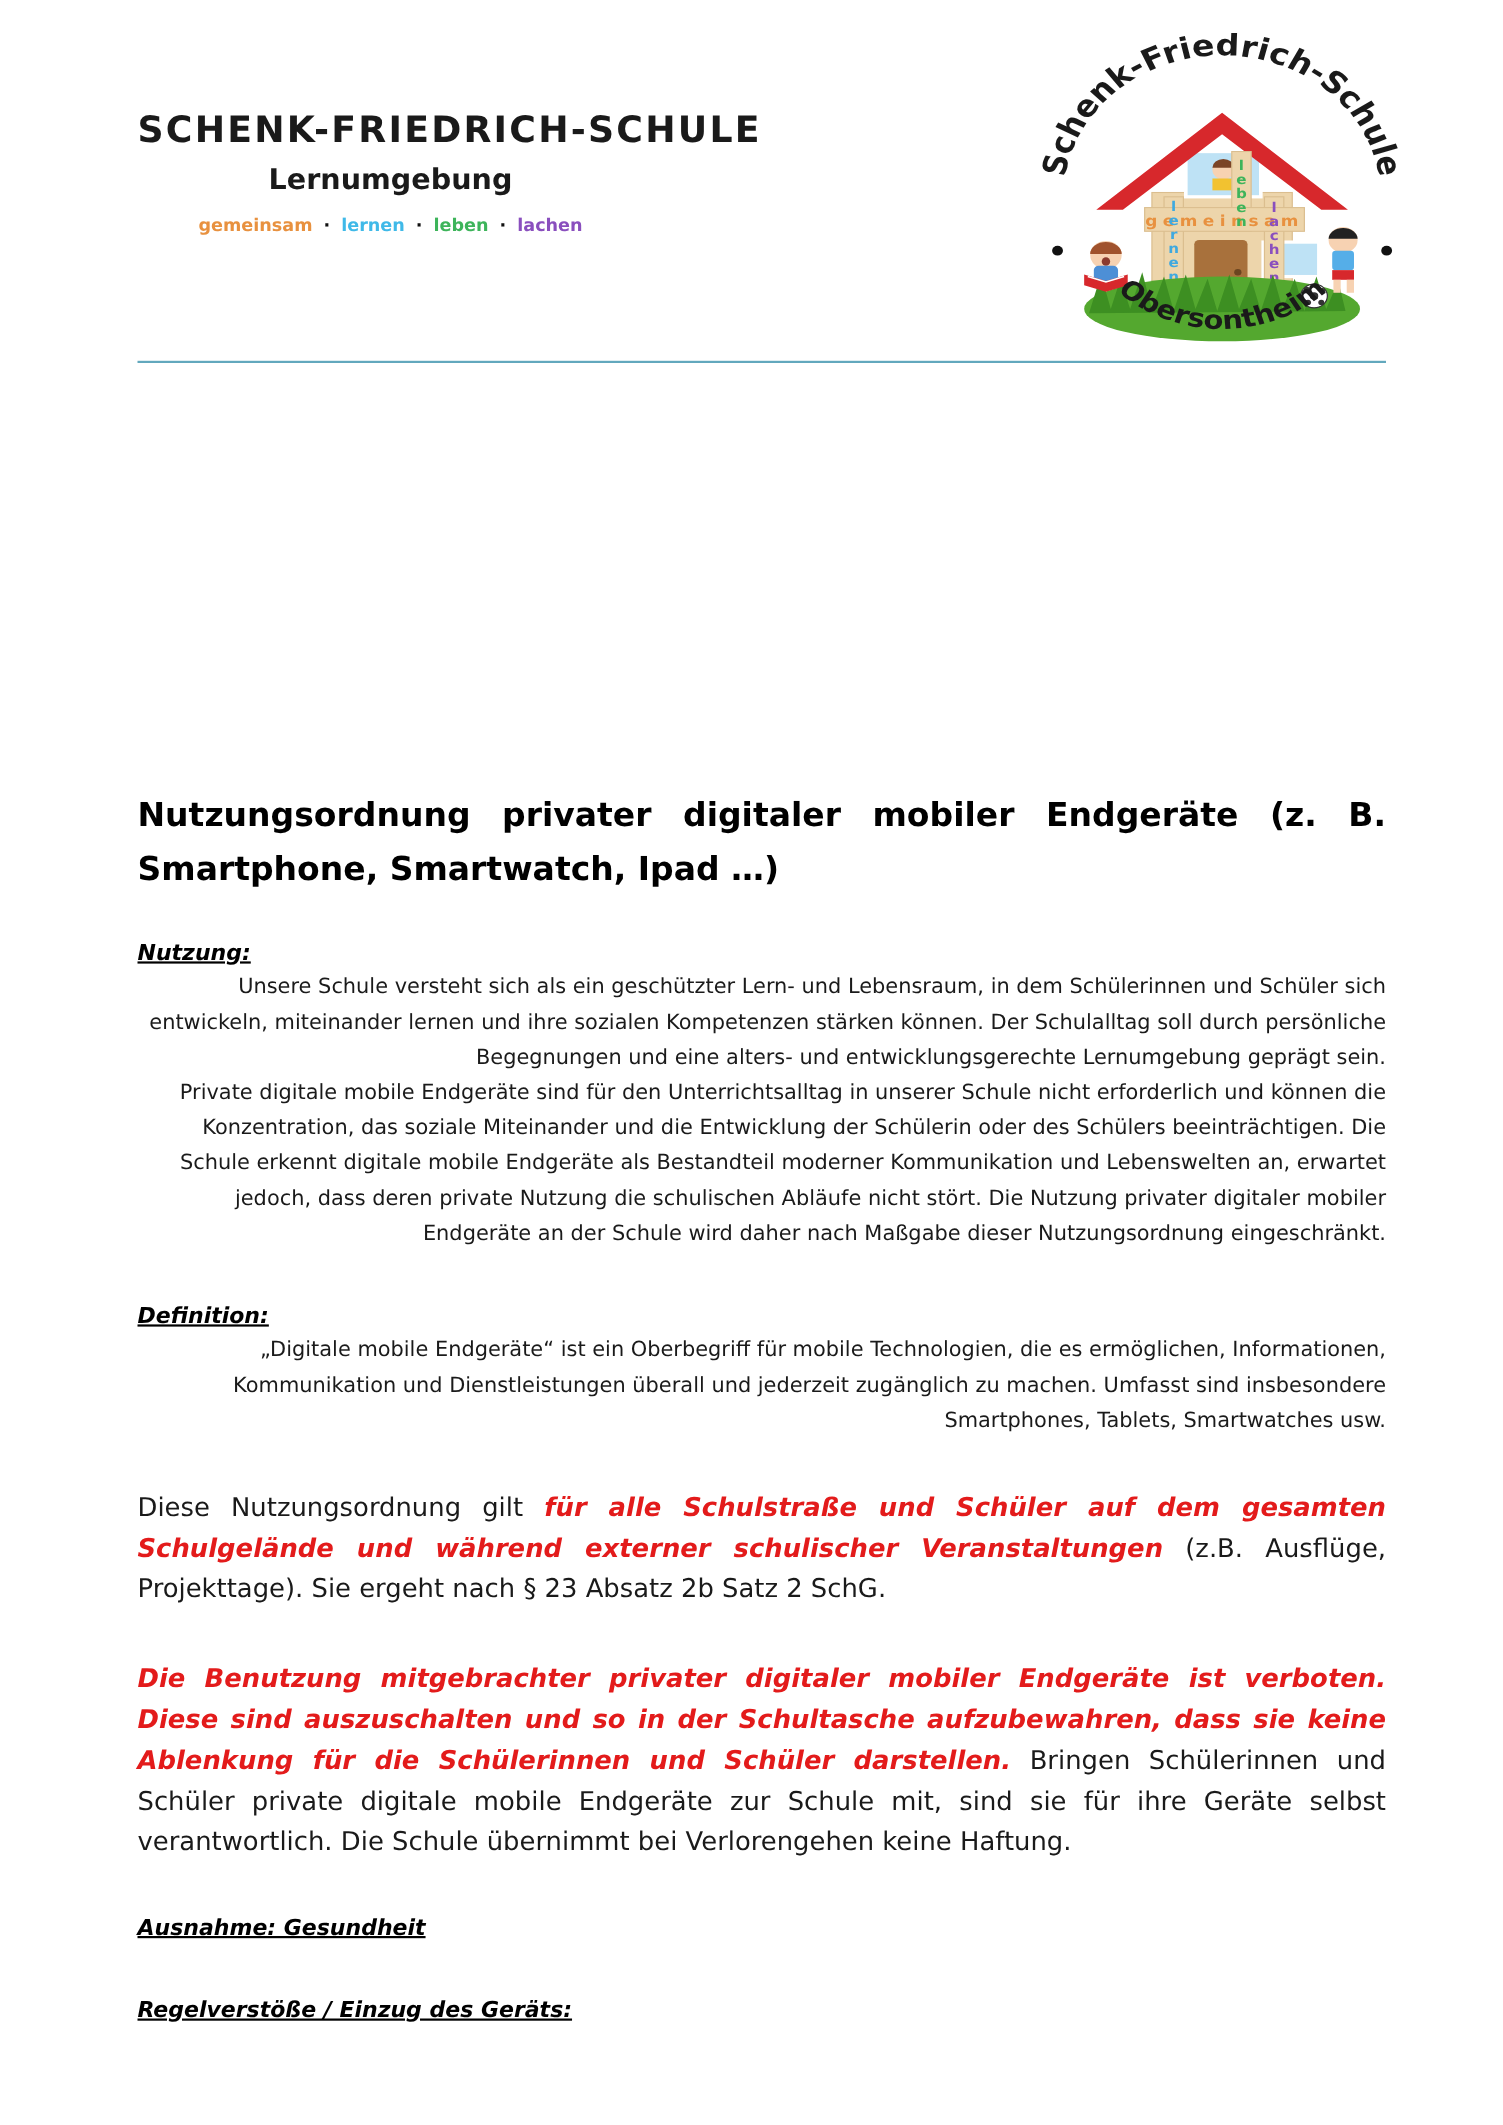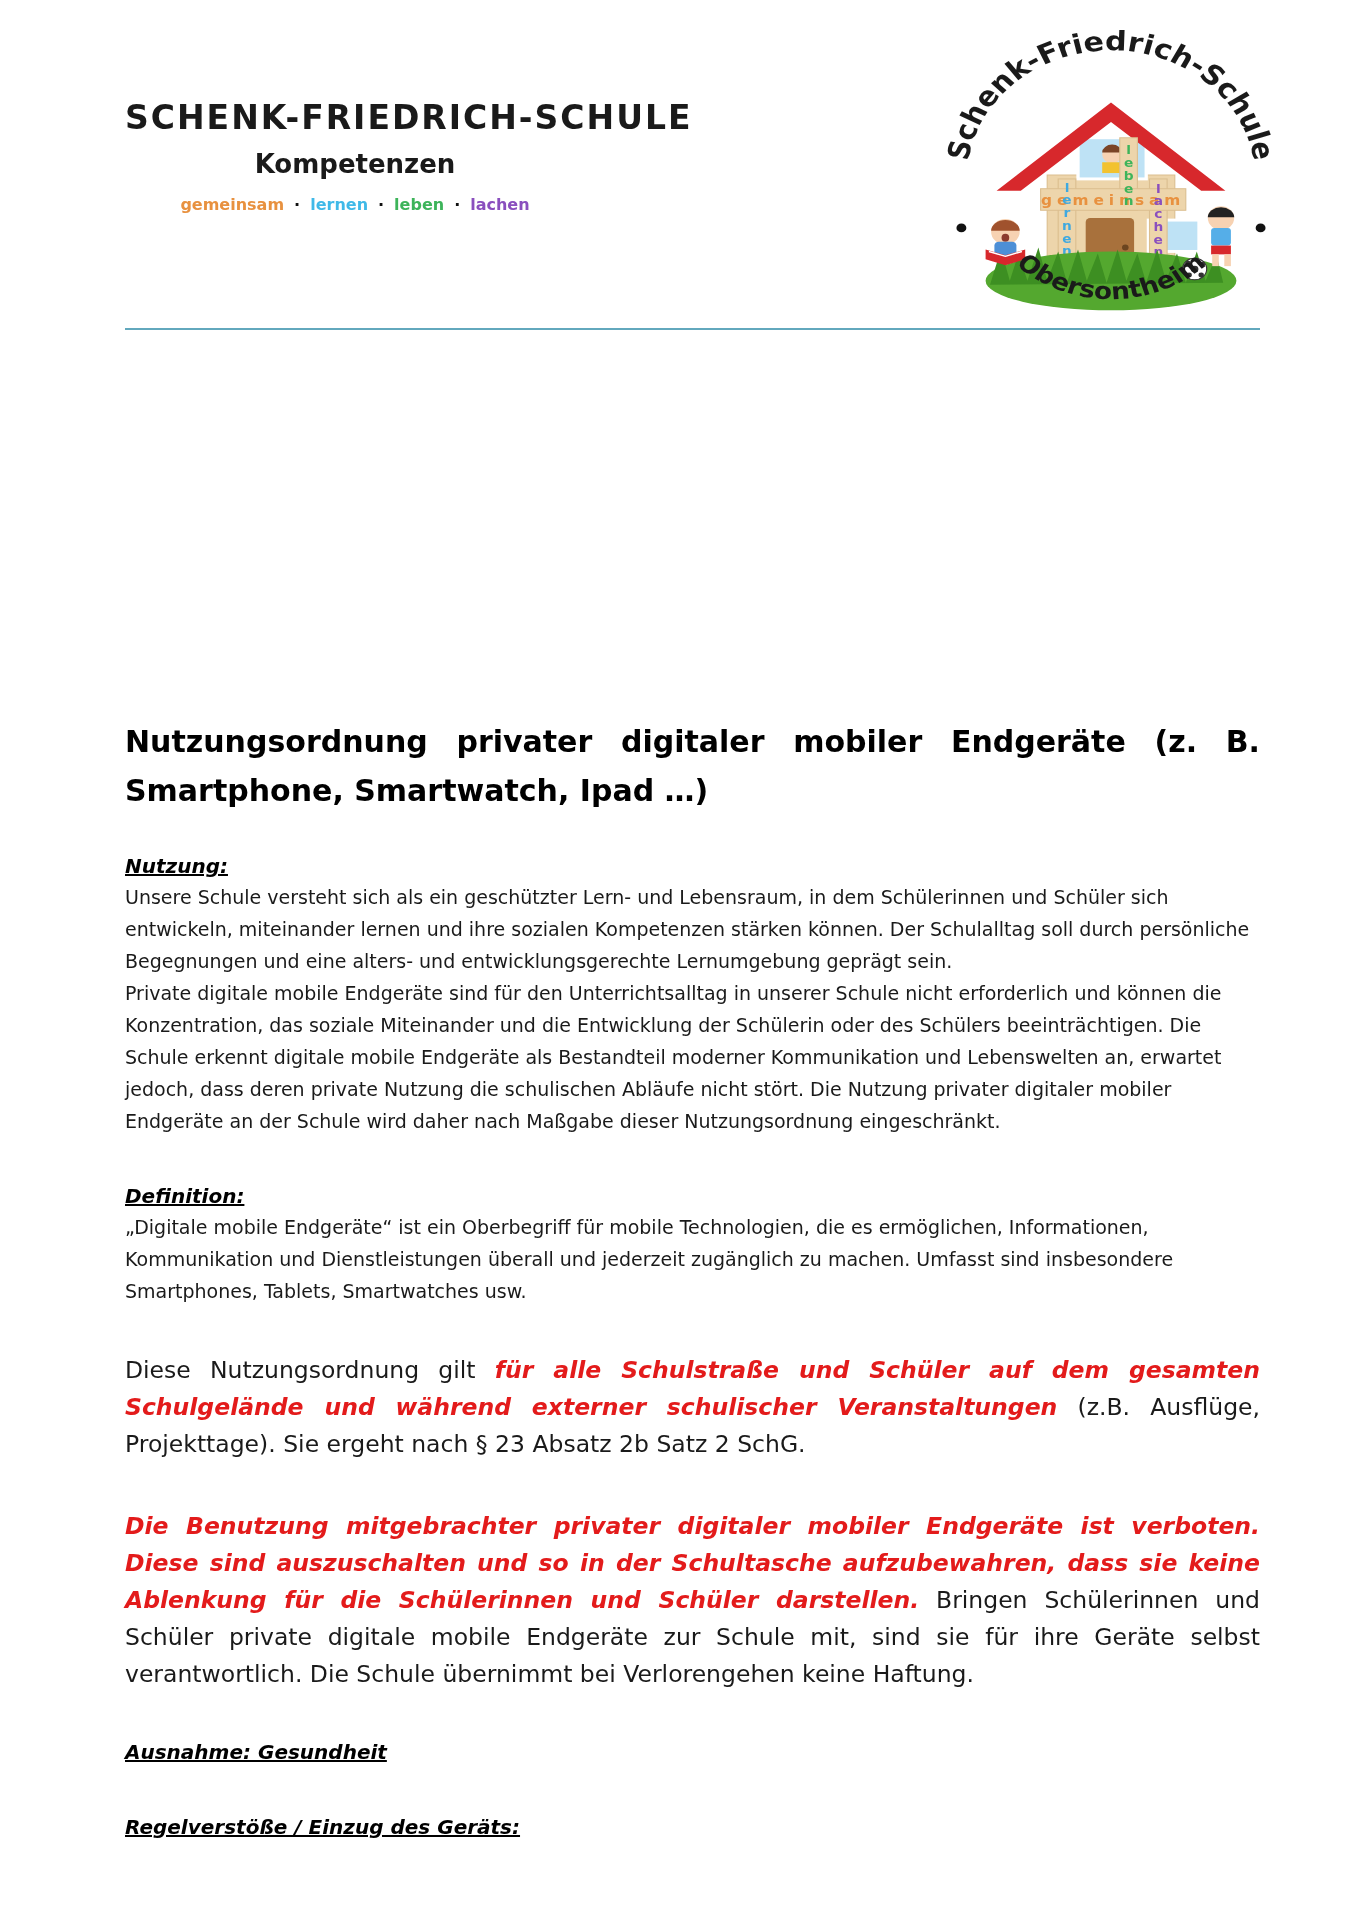--- a/index.html
+++ b/index.html
@@ -49,38 +49,38 @@
     font-size:30px;font-weight:bold;line-height:1.62;
     text-align:justify;color:#000;
   }
   .sec{margin-top:44px;}
   .sec h2{
     font-weight:bold;font-style:italic;text-decoration:underline;
     font-size:20px;line-height:1.55;color:#000;
   }
   .sec.large h2{font-size:25px;}
   .sec p{
-    font-size:19px;line-height:1.68;text-align:left;color:var(--ink);
+    font-size:19px;line-height:1.68;text-align:right;color:var(--ink);
   }
   .sec.large p{
     font-size:23.5px;line-height:1.58;text-align:justify;
   }
   .sec.tight{margin-top:36px;}
   .run-rbi{color:var(--red);font-weight:bold;font-style:italic;}
   .run-n{color:var(--ink);}
 </style>
 </head>
 <body>
 
 <div class="page">
 
   <div class="header">
     <div class="header-left">
       <div class="school-name">SCHENK-FRIEDRICH-SCHULE</div>
-      <div class="school-type">Kompetenzen</div>
+      <div class="school-type">Lernumgebung</div>
       <div class="motto">
         <span style="color: rgb(232, 145, 63);">gemeinsam</span><span class="sep">·</span><span style="color: rgb(63, 185, 232);">lernen</span><span class="sep">·</span><span style="color: rgb(61, 180, 90);">leben</span><span class="sep">·</span><span style="color: rgb(138, 79, 190);">lachen</span>
       </div>
     </div>
 
     <div class="logo">
       <svg viewBox="0 0 300 300" preserveAspectRatio="none">
         <defs>
           <path id="arcTop" d="M 26 196 A 131 131 0 1 1 274 196" fill="none"></path>
           <path id="arcBottom" d="M 62 240 A 124 124 0 0 0 238 240" fill="none"></path>

